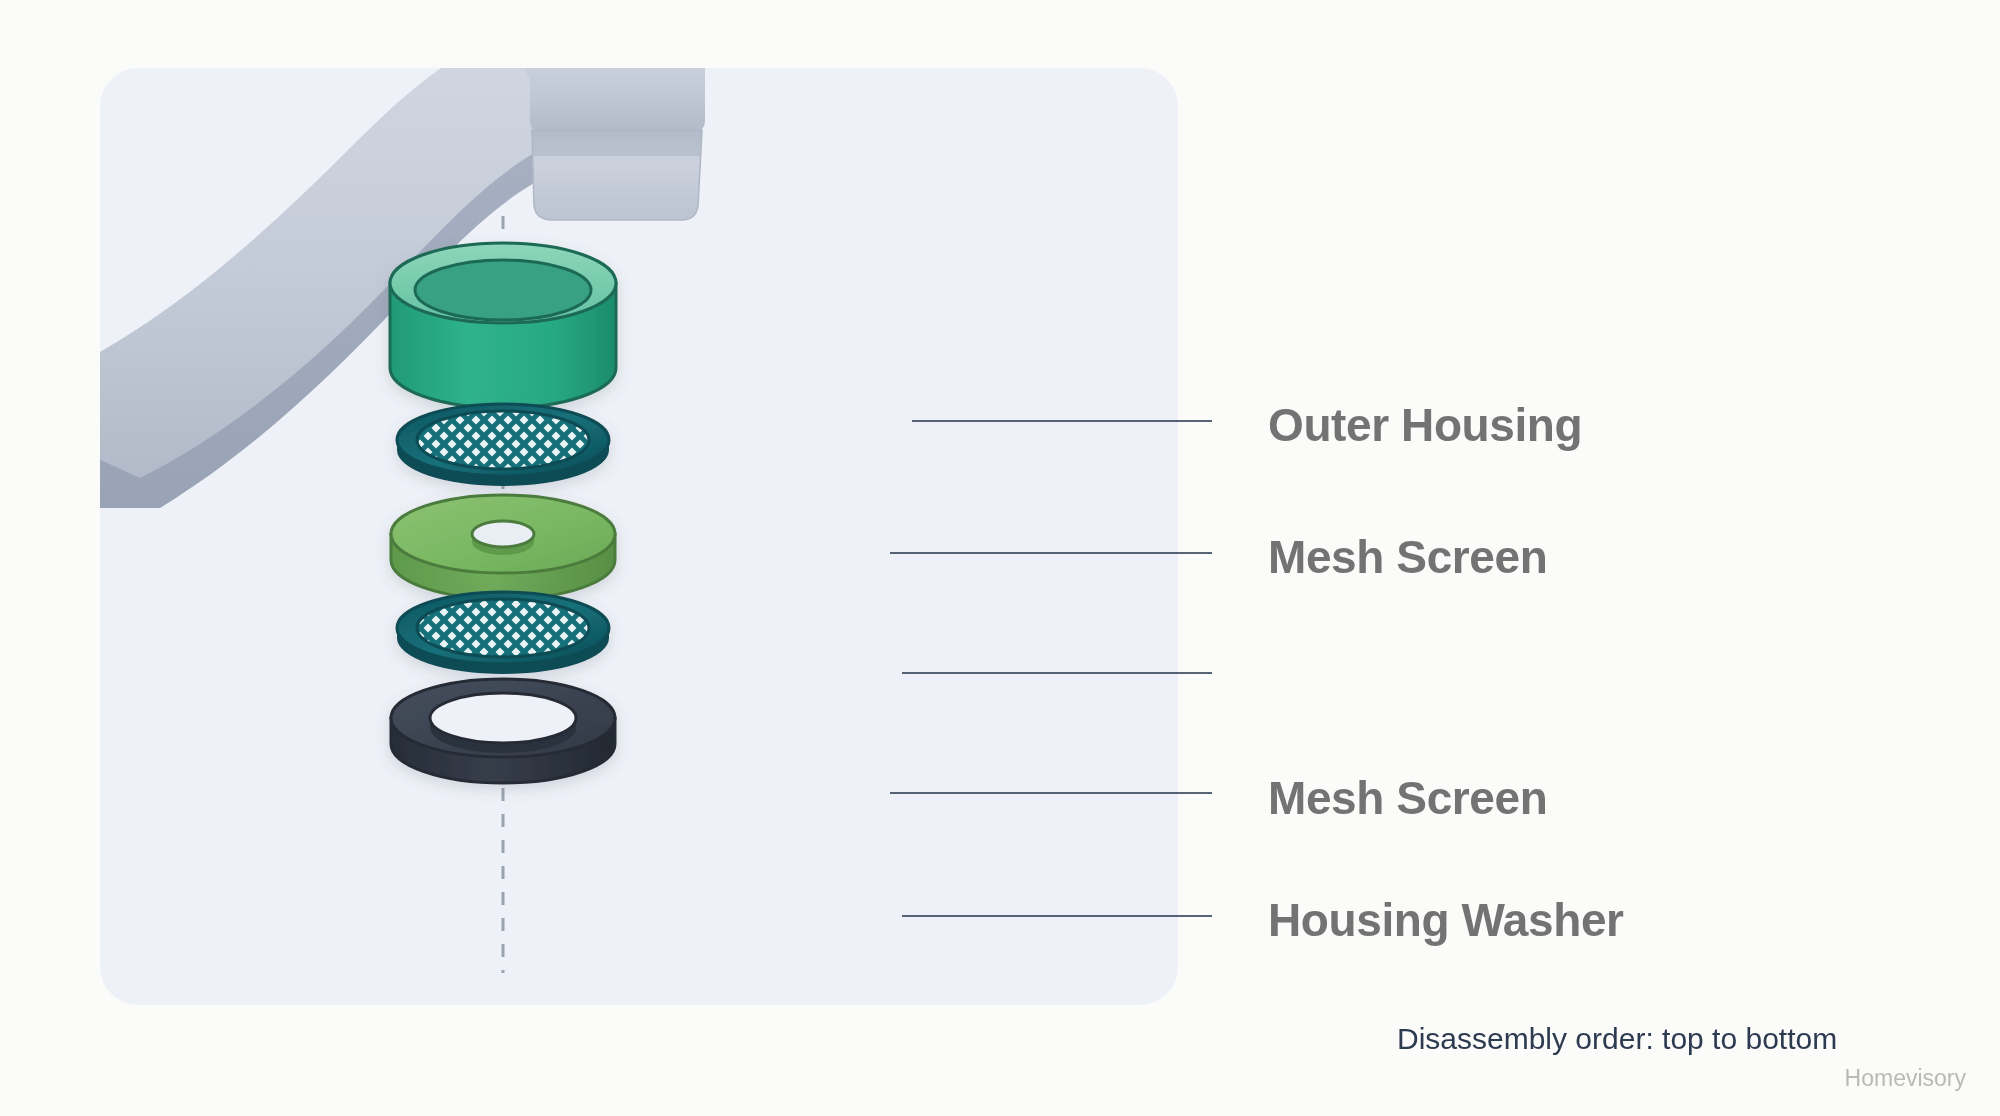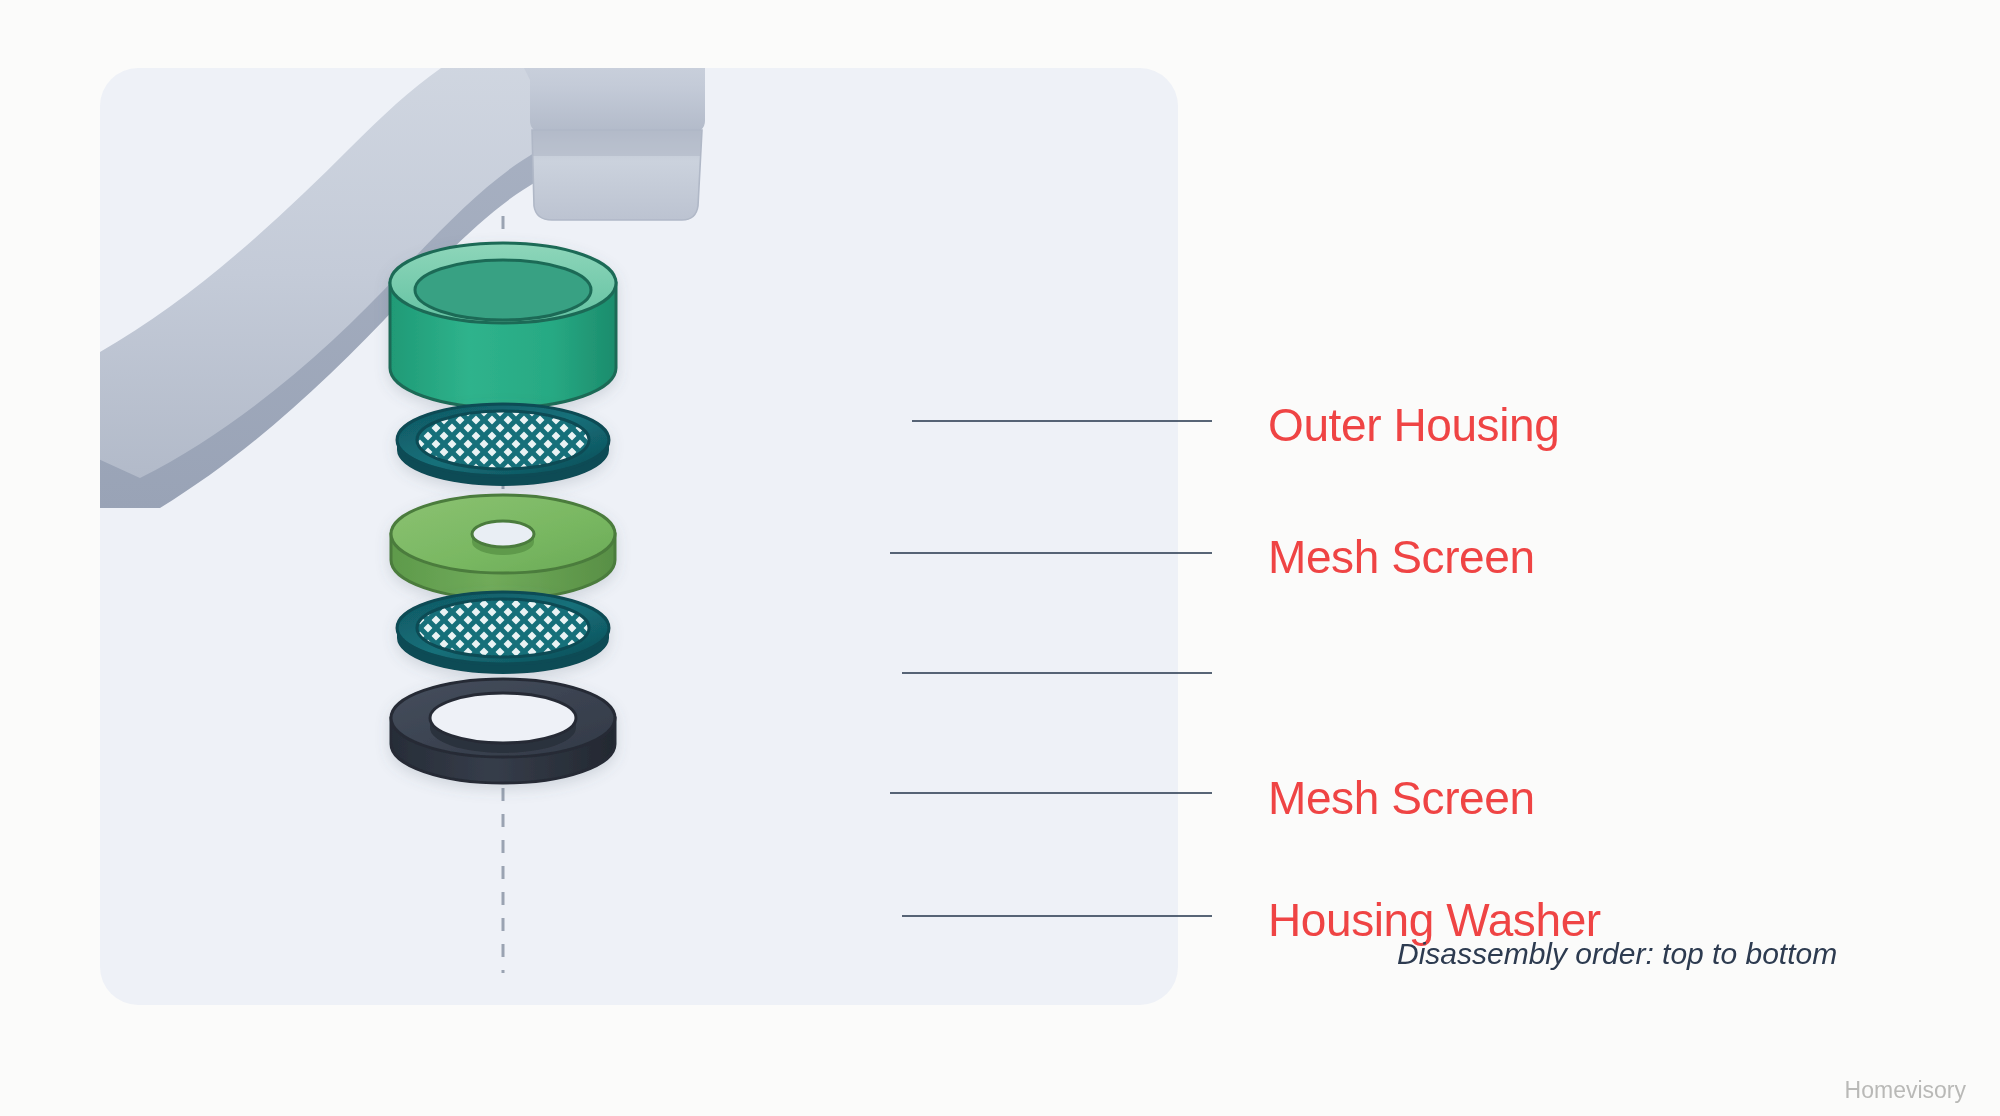--- a/index.html
+++ b/index.html
@@ -39,41 +39,40 @@
   
   .leader {
     position: absolute;
     height: 0;
     border-top: 2px solid #3b4a5e;
     opacity: .85;
   }
   .label {
     position: absolute;
     left: 1268px;
-    color: #ef4444;
-    font-weight: normal;
+    color: #737373;
+    font-weight: bold;
     font-size: 46px;
     letter-spacing: -0.4px;
     white-space: nowrap;
     transform: translateY(-50%);
   }
   #caption {
     position: absolute;
     left: 1397px;
-    top: 954px;
+    top: 1039px;
     transform: translateY(-50%);
     font-size: 30px;
     color: #2d3b50;
     white-space: nowrap;
-    font-style: italic;
   }
   #watermark {
     position: absolute;
     right: 34px;
-    bottom: 12px;
+    bottom: 24px;
     font-size: 23px;
     color: #b9b9b7;
     white-space: nowrap;
   }
 </style>
 </head>
 <body>
 
 <div id="stage">
 

